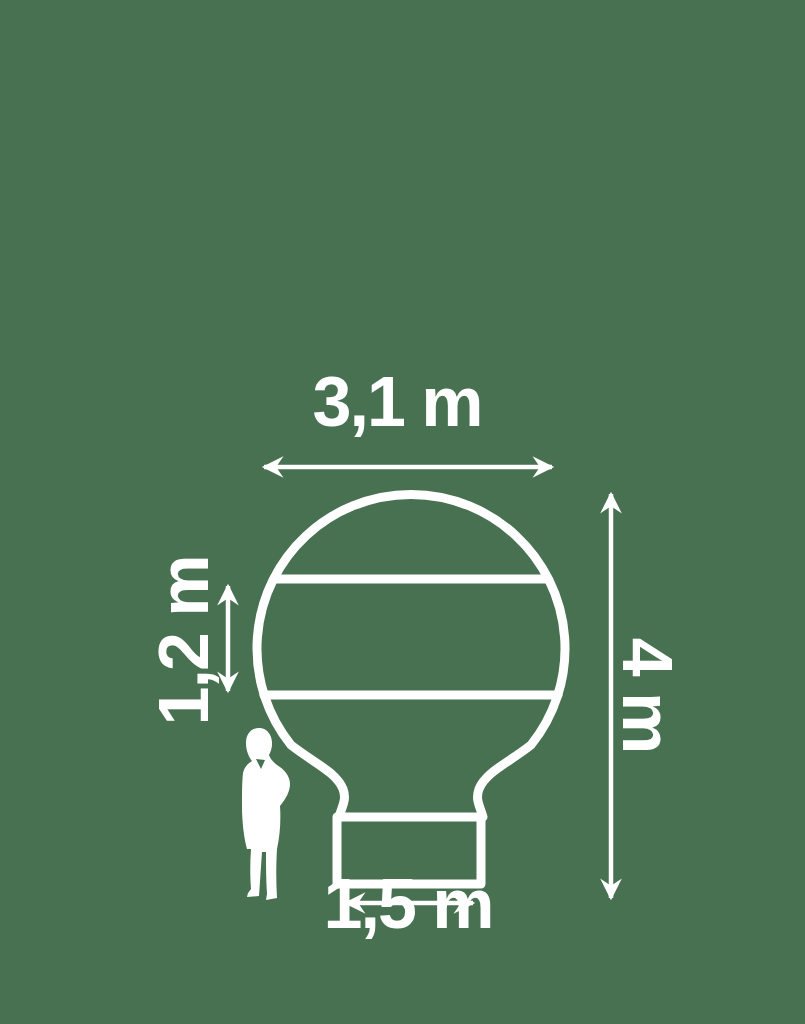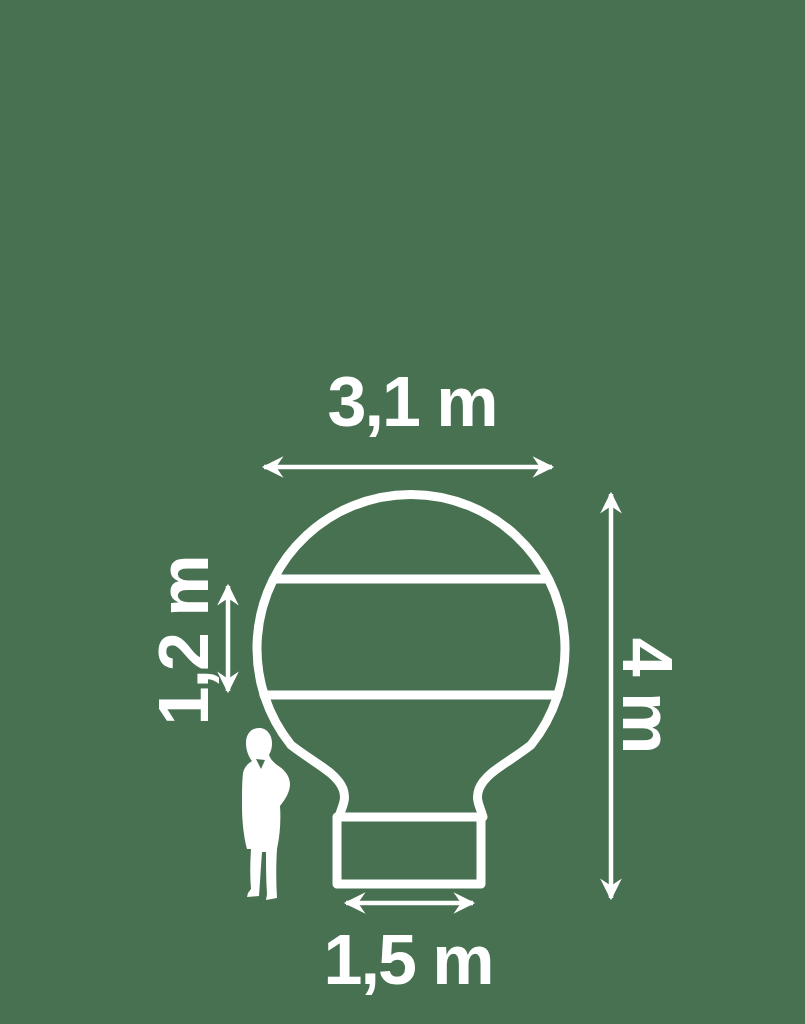--- a/index.html
+++ b/index.html
@@ -16,24 +16,24 @@
     color: #ffffff;
     font-weight: 700;
     font-size: 70px;
     line-height: 1;
     letter-spacing: -2px;
     white-space: nowrap;
     transform: translate(-50%, -50%);
   }
   .dim-label.rot-ccw { transform: translate(-50%, -50%) rotate(-90deg); }
   .dim-label.rot-cw  { transform: translate(-50%, -50%) rotate(90deg); }
-  .label-top-width   { left: 412px; top: 402px; }
+  .label-top-width   { left: 397px; top: 402px; }
   .label-band-height { left: 184px; top: 641px; }
   .label-total-height{ left: 647px; top: 695px; }
-  .label-base-width  { left: 408px; top: 960px; }
+  .label-base-width  { left: 408px; top: 904px; }
 </style>
 </head>
 <body>
 
 <div class="stage" style="background-color: rgb(71, 113, 80);">
 
   <svg width="805" height="1024" viewBox="0 0 805 1024">
     <defs>
       <marker id="arrowhead" viewBox="0 0 12 12" refX="10" refY="6" markerWidth="26" markerHeight="26" markerUnits="userSpaceOnUse" orient="auto-start-reverse">
         <path d="M1 1 L11 6 L1 11 L4.4 6 Z" fill="#ffffff"></path>

